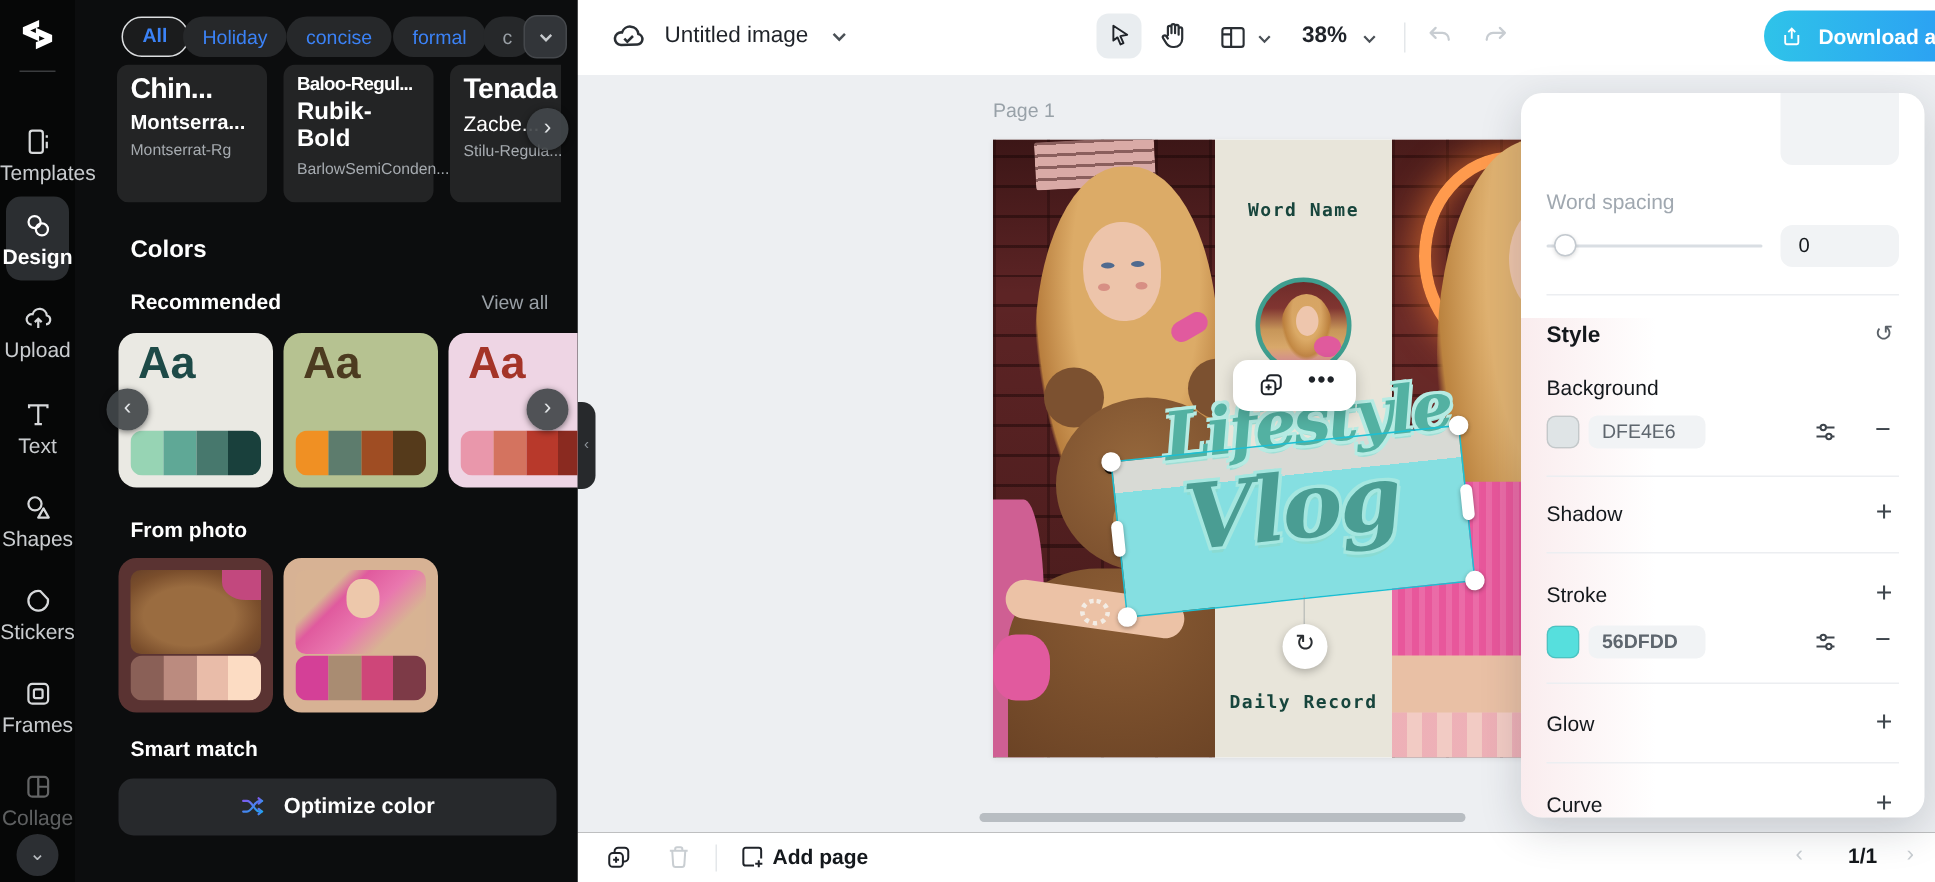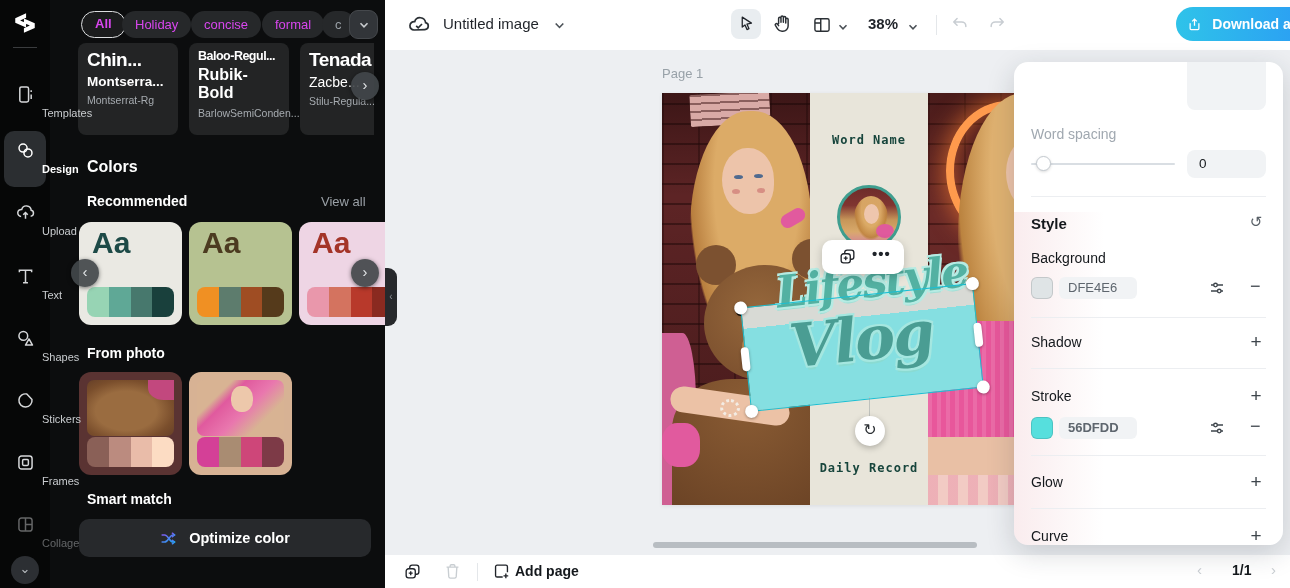--- a/index.html
+++ b/index.html
@@ -4,33 +4,33 @@
 <style>
   * { margin:0; padding:0; box-sizing:border-box; }
   html,body { width:1290px; height:588px; overflow:hidden; background:#0c0d0e;
     font-family:"Liberation Sans", sans-serif; }
   .abs { position:absolute; }
   #app { position:relative; width:1290px; height:588px; overflow:hidden; }
 
   
   #sidebar { left:0; top:0; width:50px; height:588px; background:#060707; z-index:40; }
   .side-item { position:absolute; left:0; width:50px; text-align:center; color:#d8dadc; }
-  .side-item .lbl { display:block; font-size:11px; margin-top:2px; color:#c9cccf;padding-left:42px; }
+  .side-item .lbl { display:block; font-size:14px; margin-top:2px; color:#c9cccf; }
   .side-item svg { display:block; margin:0 auto; }
   .side-active { position:absolute; left:4px; top:131px; width:42px; height:56px;
     background:#2b2e31; border-radius:10px; }
   .dim { opacity:.45; }
   #side-more { position:absolute; left:11px; top:556px; width:28px; height:28px; border-radius:50%;
     background:#2c2f33; color:#b9bdc1; text-align:center; line-height:26px; font-size:13px; }
   .side-divider { position:absolute; left:13px; top:47px; width:24px; height:1px; background:#3a3c3e; }
 
   
   #panel-left { left:50px; top:0; width:335px; height:588px; background:#0c0d0e; z-index:39; overflow:hidden; }
   .chip { position:absolute; top:11px; height:27px; border-radius:14px; background:#26282a;
-    color:#d946ef; font-size:13px; line-height:27px; padding:0 13px; }
+    color:#3b82f6; font-size:13px; line-height:27px; padding:0 13px; }
   .chip-selected { background:#1b1c1d; border:1.5px solid #dcdee0; font-weight:bold; line-height:24px; }
   #chip-more { position:absolute; left:299px; top:10px; width:29px; height:29px; border-radius:9px;
     background:#323539; border:1px solid #45484c; color:#c8cbce; text-align:center; }
   #chip-more svg { margin-top:8px; }
 
   #font-row { position:absolute; left:28px; top:43px; width:296px; height:92px; overflow:hidden; }
   .font-card { position:absolute; top:0; width:100px; height:92px; background:#232425; border-radius:8px;
     color:#fff; padding:6px 9px; }
   .fc-t1 { font-size:19px; font-weight:bold; letter-spacing:-.5px; }
   .fc-t1.small { font-size:12.5px; }

